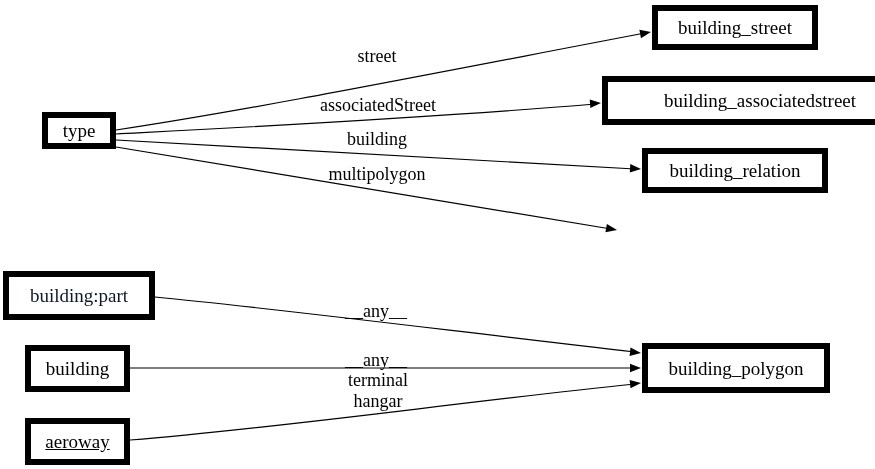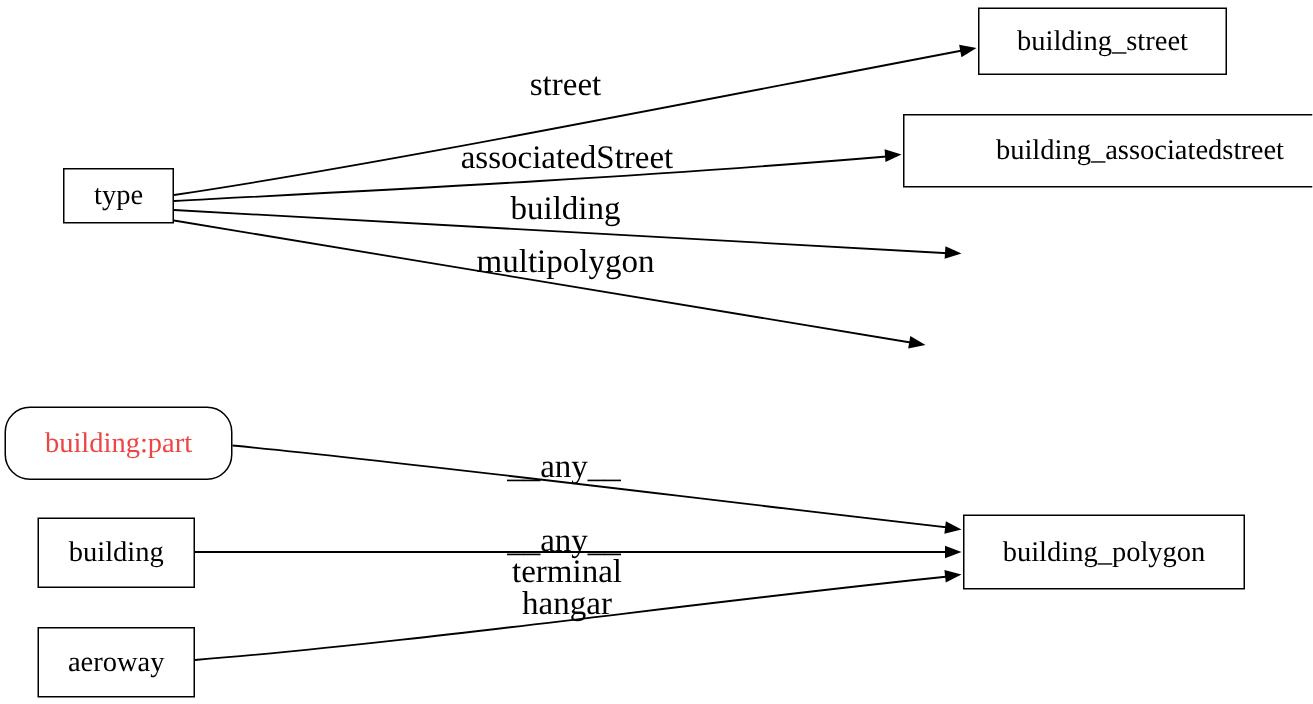--- a/index.html
+++ b/index.html
@@ -18,35 +18,35 @@
   svg.graph-layer {
     position: absolute;
     left: 0;
     top: 0;
     width: 875px;
     height: 469px;
   }
   .node-box {
     position: absolute;
     box-sizing: border-box;
-    border: 1px solid #84cc16;
+    border: 6px solid #84cc16;
     background: #ffffff;
     display: flex;
     align-items: center;
     justify-content: center;
     color: #000000;
     font-size: 19px;
     line-height: 1;
     white-space: nowrap;
   }
   .edge-label {
     position: absolute;
     transform: translate(-50%, -50%);
     color: #000000;
-    font-size: 22px;
+    font-size: 18px;
     line-height: 1;
     white-space: nowrap;
     background: transparent;
   }
 </style>
 </head>
 <body>
 
 <div id="canvas">
 
@@ -74,31 +74,34 @@
     </div>
 
   <div class="node-box" style="left: 652px; top: 5px; width: 166px; height: 45px; border-color: rgb(0, 0, 0); color: rgb(0, 0, 0);">
       <span>building_street</span>
     </div>
 
   <div class="node-box" style="left: 602px; top: 76px; width: 316px; height: 49px; border-color: rgb(0, 0, 0); color: rgb(0, 0, 0);">
       <span>building_associatedstreet</span>
     </div>
 
+  <div class="node-box" style="left: 642px; top: 148px; width: 186px; height: 45px; border-color: rgb(0, 0, 0); color: rgb(0, 0, 0);">
+      <span>building_relation</span>
+    </div>
 
 
-  <div class="node-box" style="left: 3px; top: 271px; width: 152px; height: 49px; border-color: rgb(0, 0, 0); color: #ef4444; border-radius: 17px;">
+  <div class="node-box" style="left: 3px; top: 271px; width: 152px; height: 49px; border-color: rgb(0, 0, 0); color: #0f172a;">
       <span>building:part</span>
     </div>
 
   <div class="node-box" style="left: 25px; top: 345px; width: 105px; height: 47px; border-color: rgb(0, 0, 0); color: rgb(0, 0, 0);">
       <span>building</span>
     </div>
 
-  <div class="node-box" style="left: 25px; top: 418px; width: 105px; height: 47px; border-color: rgb(0, 0, 0); color: rgb(0, 0, 0);">
+  <div class="node-box" style="left: 25px; top: 418px; width: 105px; height: 47px; border-color: rgb(0, 0, 0); color: rgb(0, 0, 0); text-decoration: underline;">
       <span>aeroway</span>
     </div>
 
   <div class="node-box" style="left: 642px; top: 343px; width: 188px; height: 50px; border-color: rgb(0, 0, 0); color: rgb(0, 0, 0);">
       <span>building_polygon</span>
     </div>
 
   <div class="edge-label" style="left: 377px; top: 56px; color: rgb(0, 0, 0);"><span>street</span></div>
 
   <div class="edge-label" style="left: 378px; top: 105px; color: rgb(0, 0, 0);"><span>associatedStreet</span></div>

